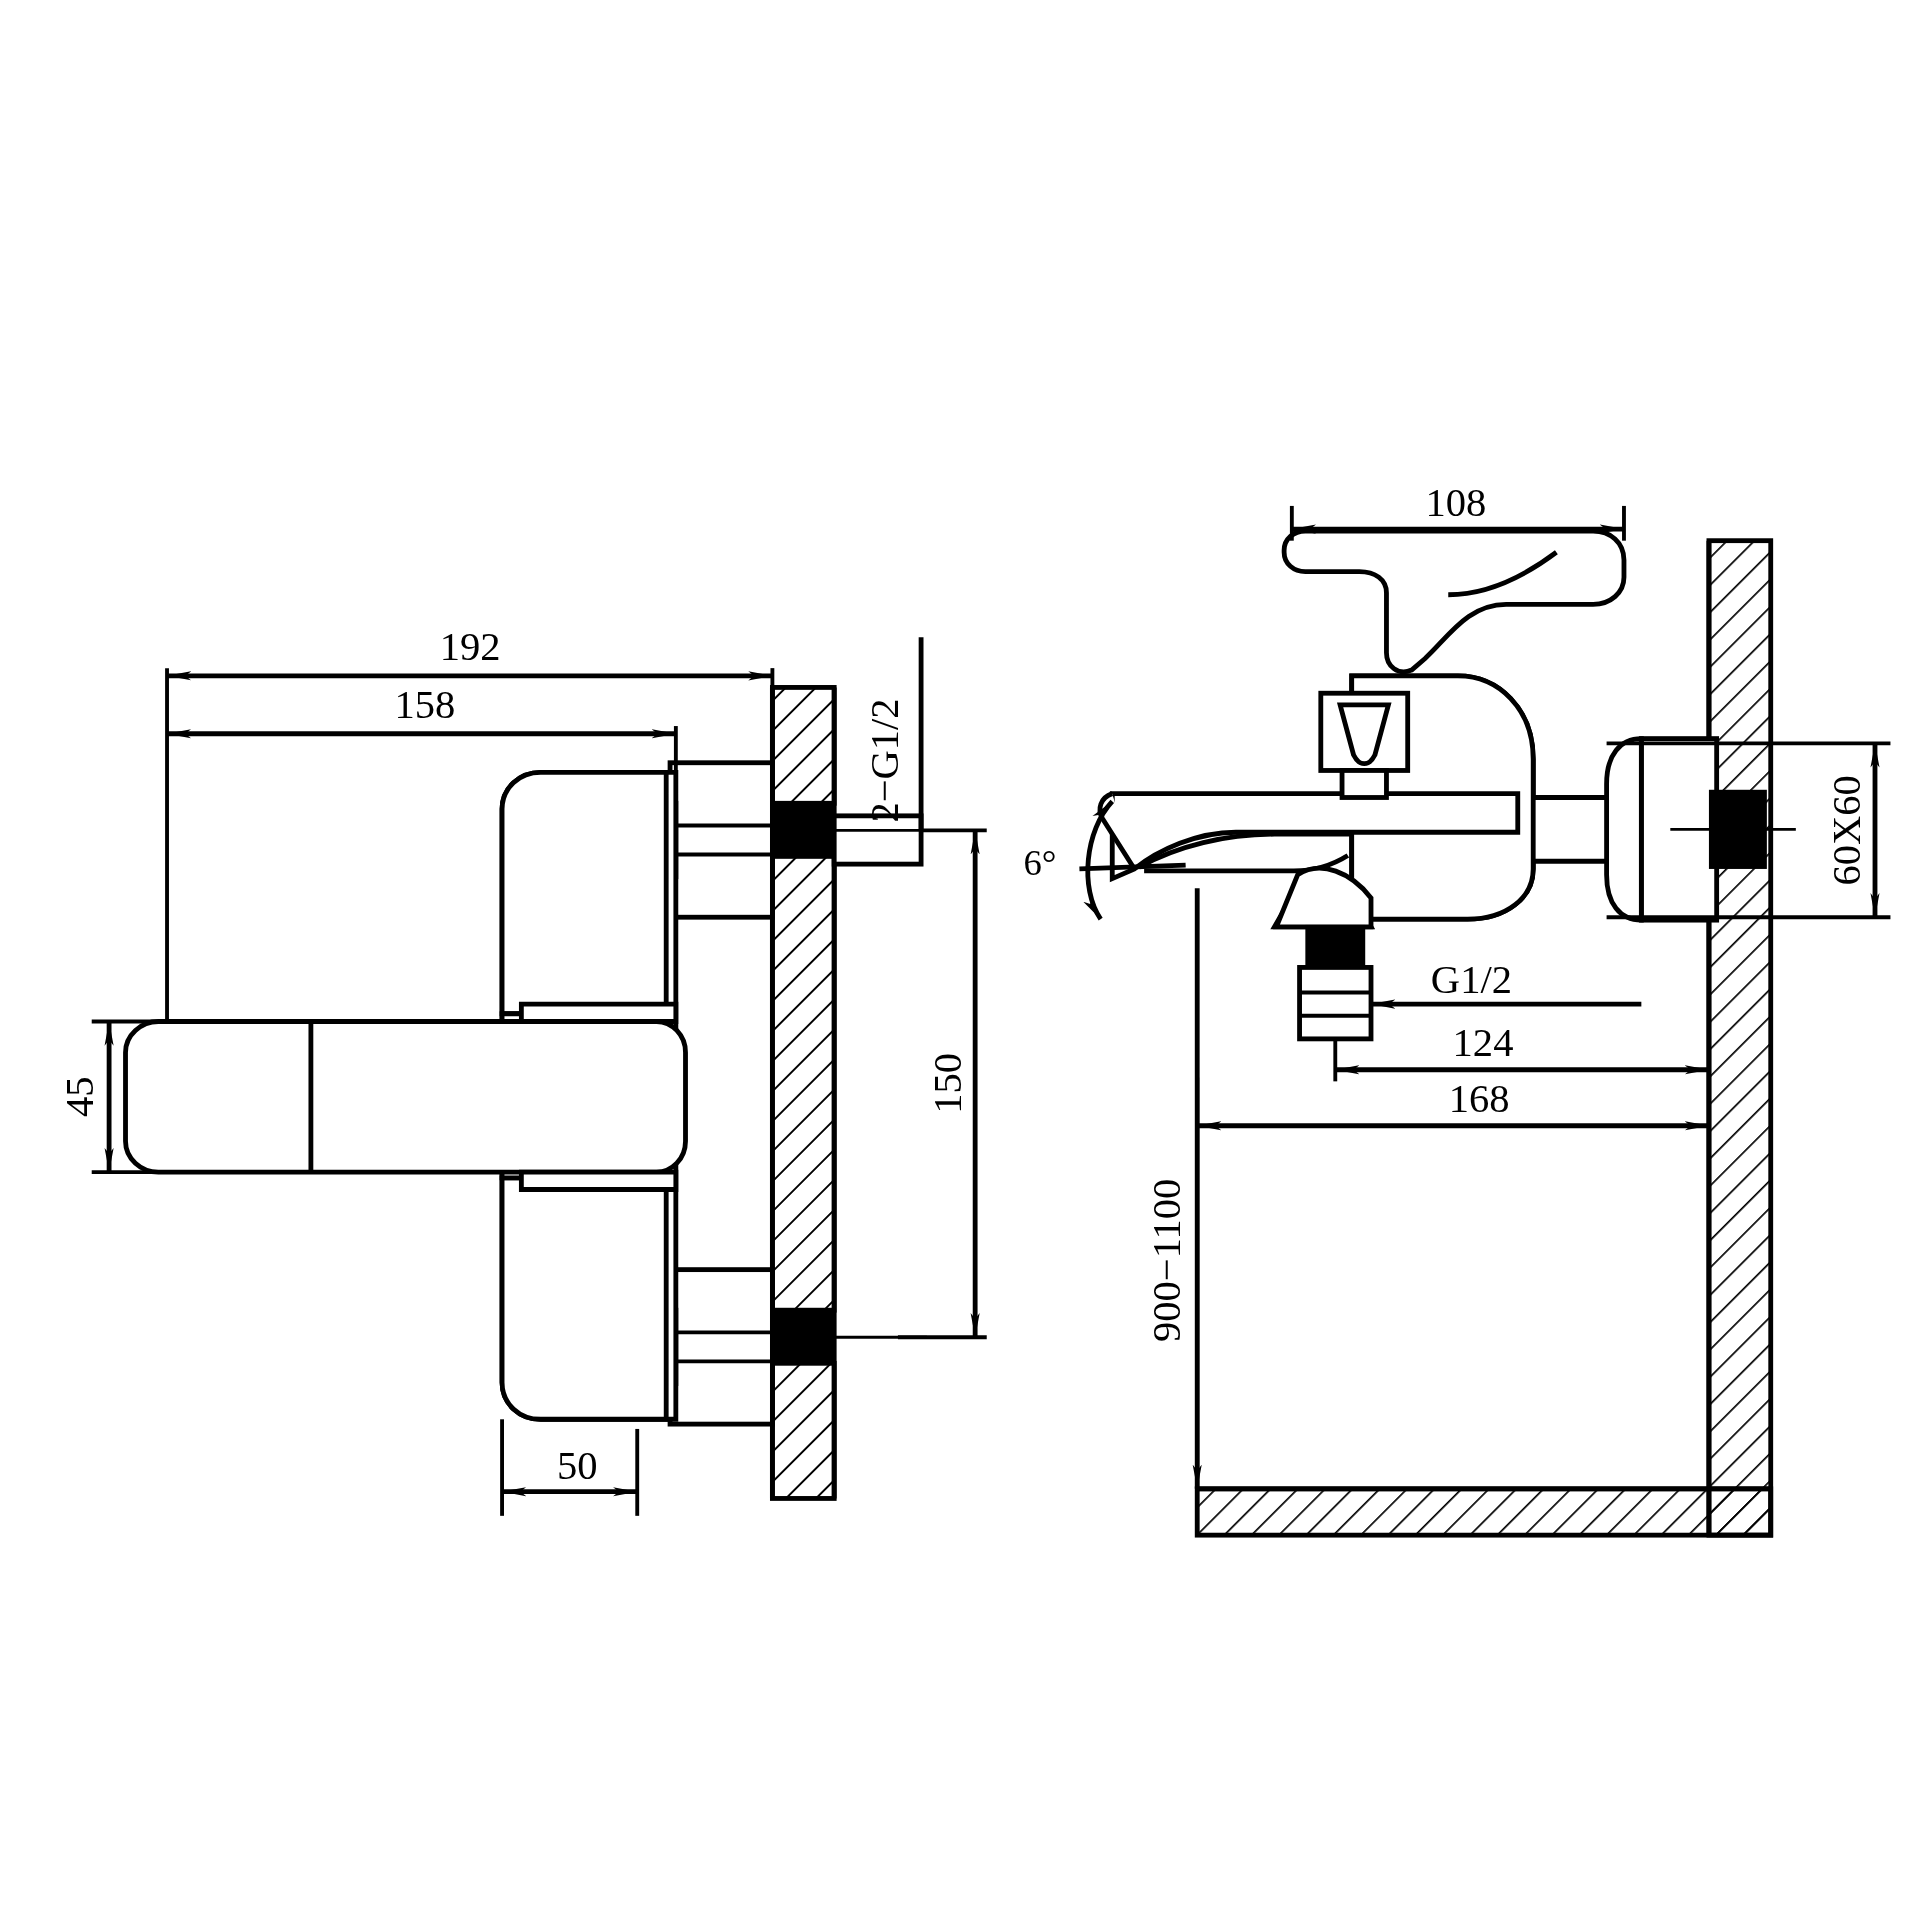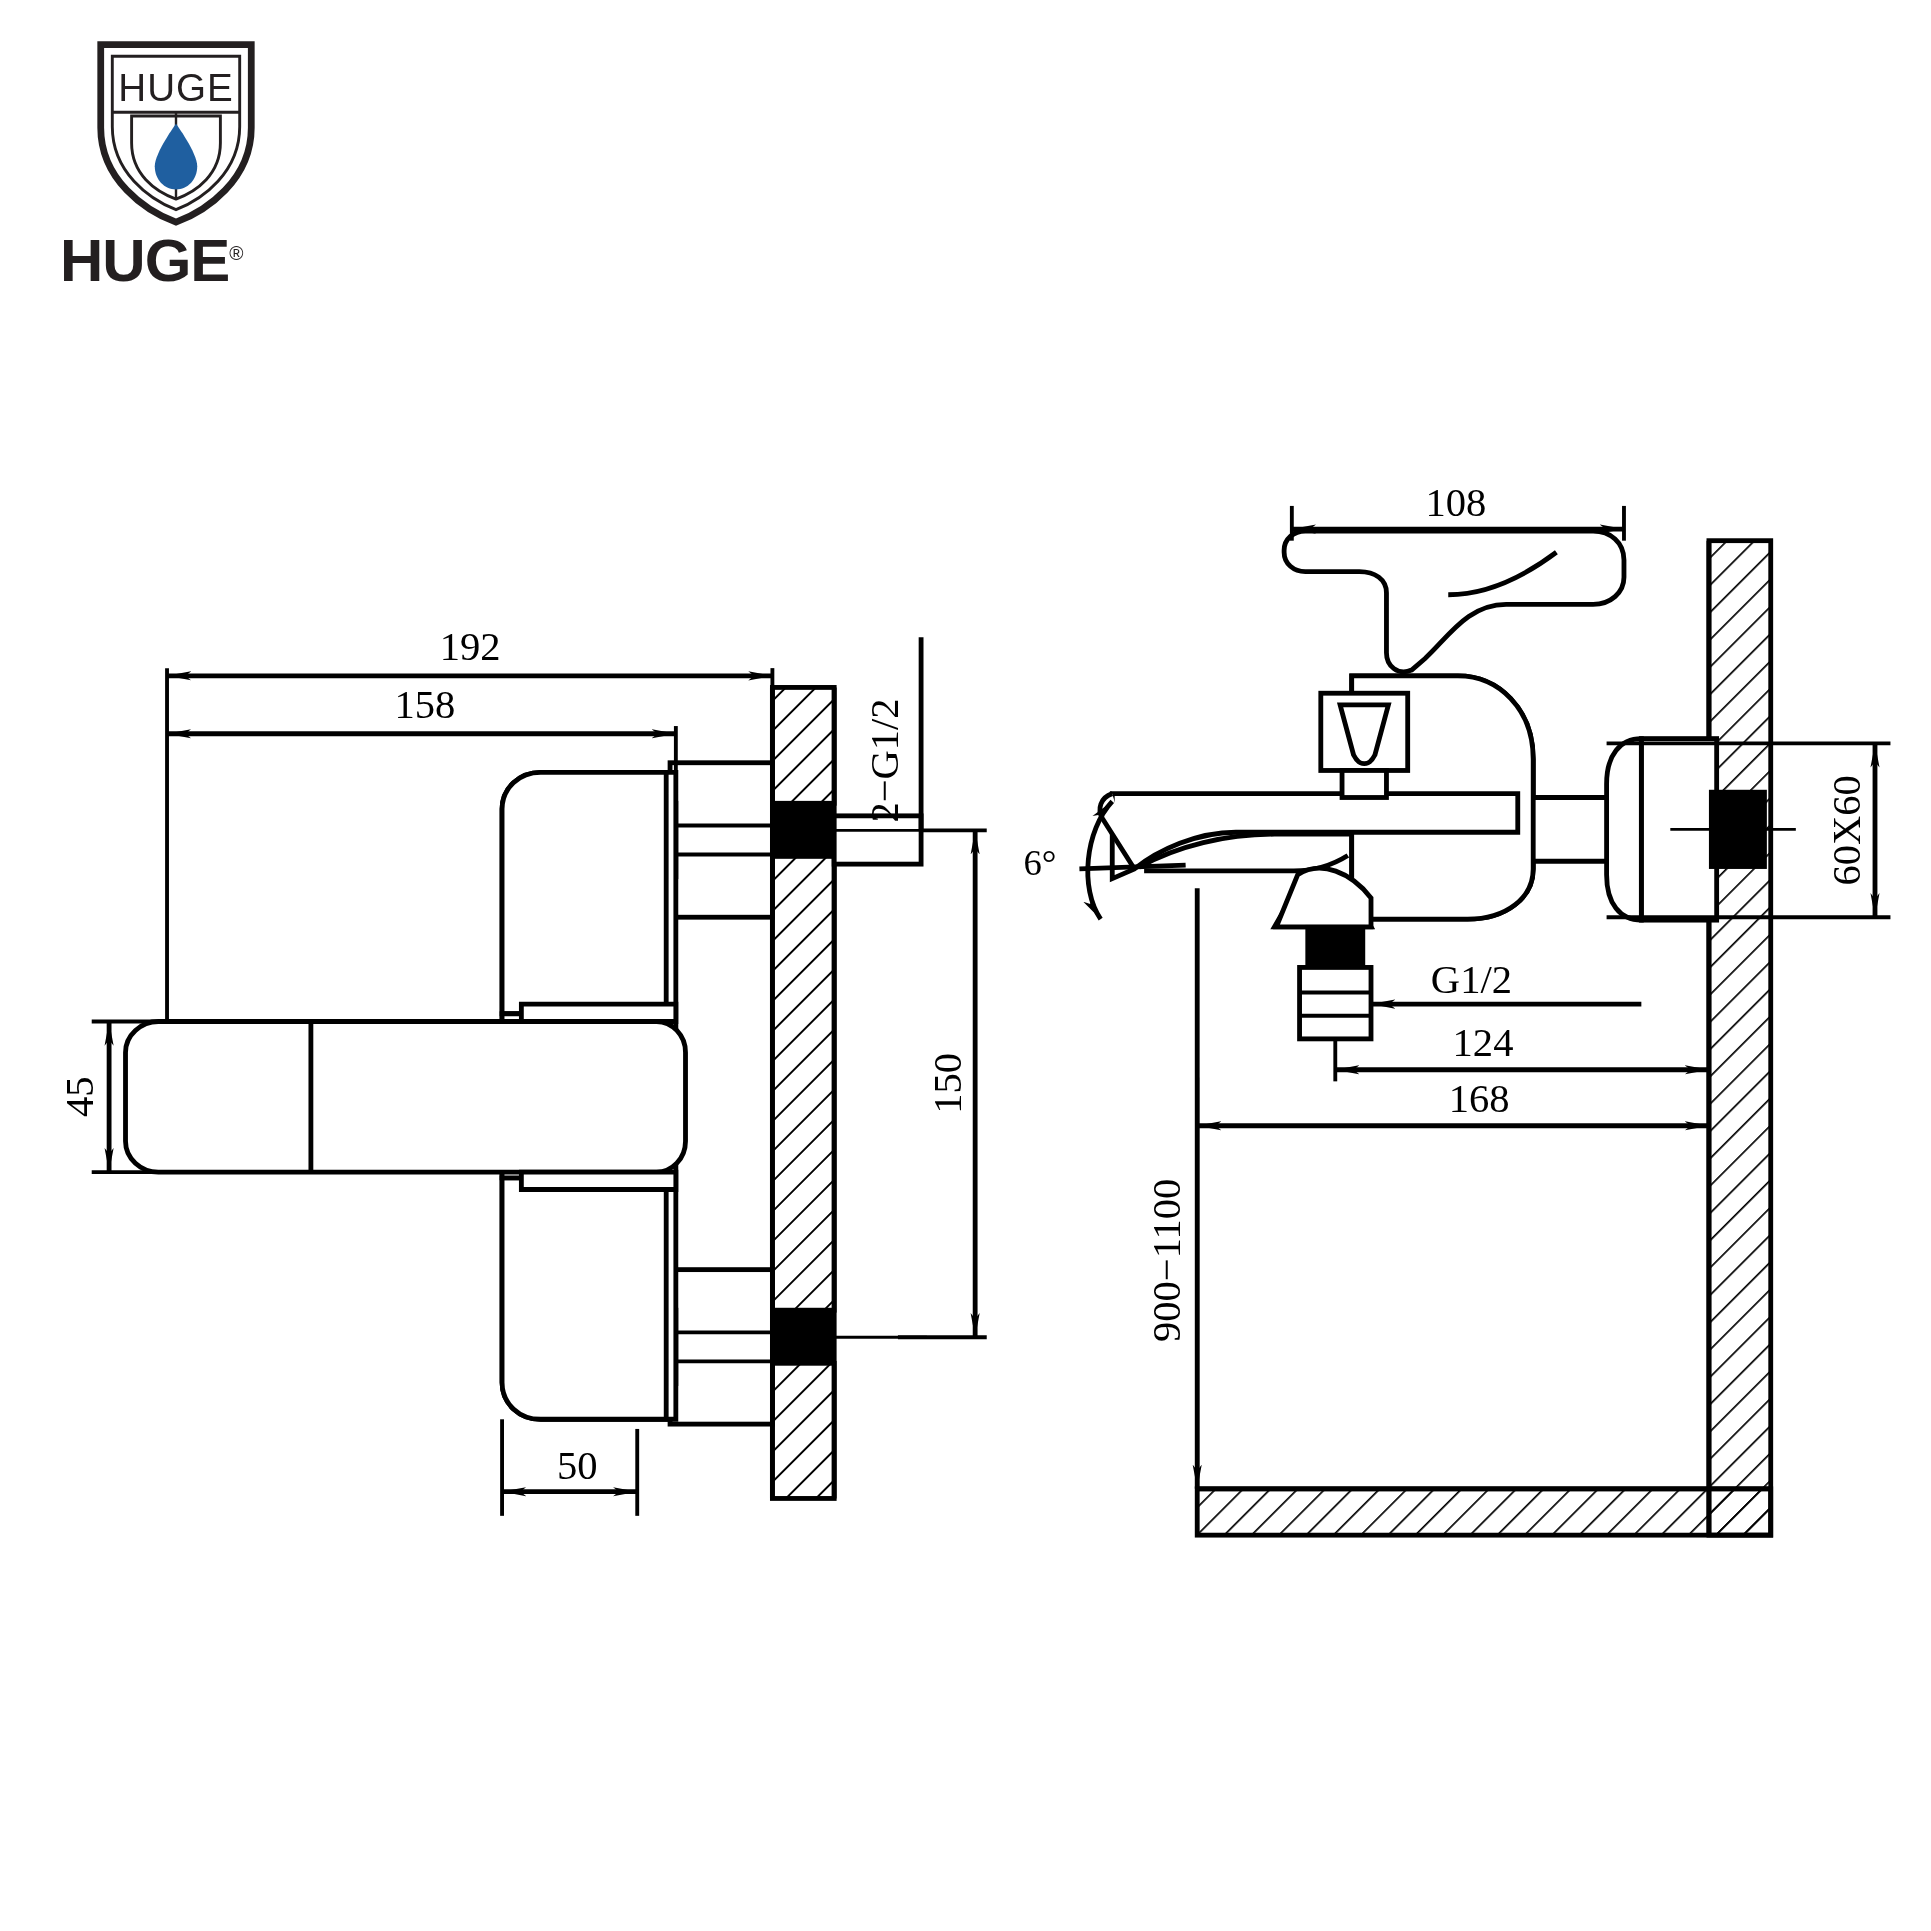--- a/index.html
+++ b/index.html
@@ -69,34 +69,20 @@
     font-family: "Liberation Serif", serif;
     font-size: 38px;
     fill: #000000;
   }
 </style>
 </head>
 <body>
 
 <div id="sheet">
 
-  <div class="logo-block">
-    <svg class="logo-shield" viewBox="0 0 180 200">
-      <path d="M12 10 L168 10 L168 96 C168 150 122 182 90 194 C58 182 12 150 12 96 Z" fill="#ffffff" stroke="#231f20" stroke-width="7"></path>
-      <path d="M24 22 L156 22 L156 95 C156 142 118 170 90 181 C62 170 24 142 24 95 Z" fill="#ffffff" stroke="#231f20" stroke-width="3"></path>
-      <line x1="24" y1="80" x2="156" y2="80" stroke="#231f20" stroke-width="3"></line>
-      <path d="M44 84 L136 84 L136 112 C136 144 112 162 90 170 C68 162 44 144 44 112 Z" fill="#ffffff" stroke="#231f20" stroke-width="3"></path>
-      <line x1="90" y1="80" x2="90" y2="170" stroke="#231f20" stroke-width="2.5"></line>
-      <text x="90" y="68" text-anchor="middle" font-family="Liberation Sans, sans-serif" font-size="40" fill="#231f20" letter-spacing="1">HUGE</text>
-      <path d="M90 92 C90 92 68 122 68 136 C68 150 78 160 90 160 C102 160 112 150 112 136 C112 122 90 92 90 92 Z" fill="#1f5fa0"></path>
-    </svg>
-    <div class="logo-word">
-      <span>HUGE</span><span class="reg">®</span>
-    </div>
-  </div>
 
   <svg class="dwg" viewBox="0 0 2000 2000">
     <defs>
       <marker id="arrL" markerWidth="26" markerHeight="10" refX="25" refY="5" orient="auto" markerUnits="userSpaceOnUse">
         <path d="M25,5 L0,0.3 L6,5 L0,9.7 Z" fill="#000"></path>
       </marker>
       <marker id="arrR" markerWidth="26" markerHeight="10" refX="1" refY="5" orient="auto" markerUnits="userSpaceOnUse">
         <path d="M1,5 L26,0.3 L20,5 L26,9.7 Z" fill="#000"></path>
       </marker>
       <pattern id="hatch" width="22" height="22" patternUnits="userSpaceOnUse" patternTransform="rotate(45)">

